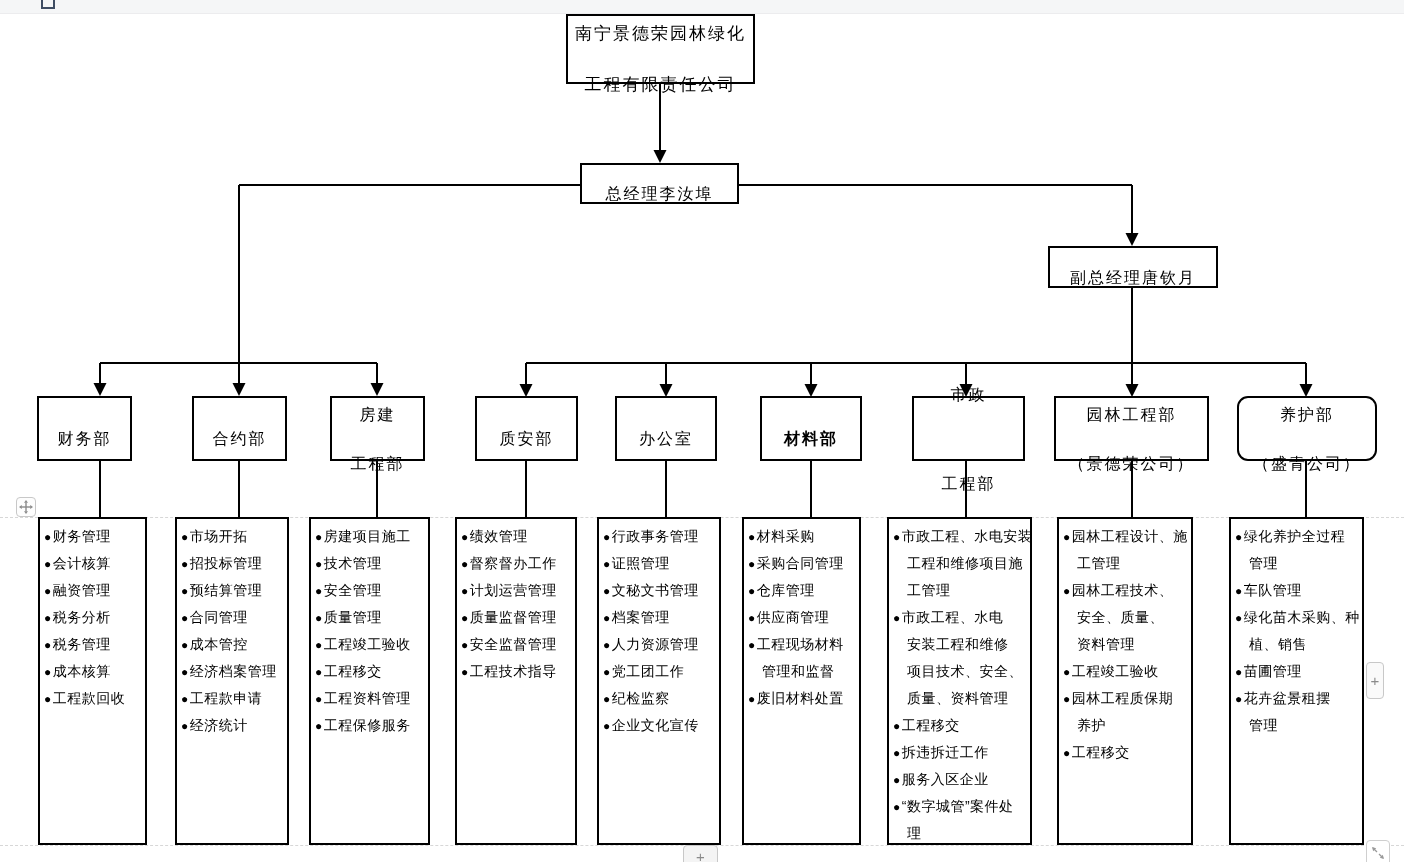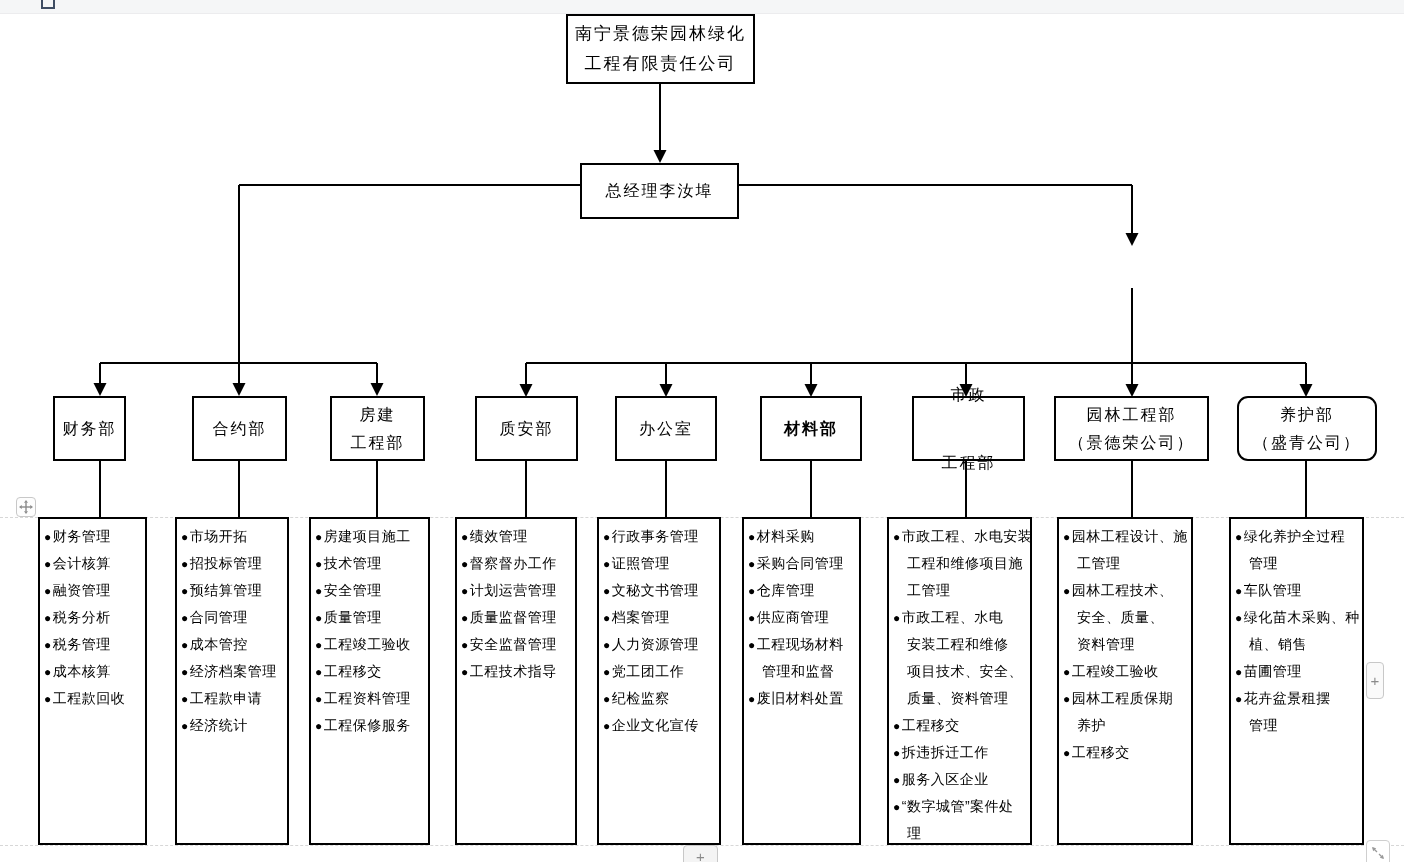--- a/index.html
+++ b/index.html
@@ -13,23 +13,23 @@
   
   .dash{position:absolute;left:0;width:1404px;height:0;border-top:1px dashed #d7d7d7;z-index:1;}
   
   #wires{position:absolute;left:0;top:0;z-index:2;}
   
   .node{
     position:absolute;background:#fff;border:2px solid #000;box-sizing:border-box;
     display:flex;flex-direction:column;align-items:center;justify-content:center;
     text-align:center;z-index:3;letter-spacing:2px;
   }
-  .node .ln{display:block;line-height:30px;white-space:nowrap;}
+  .node .ln{display:block;line-height:30px;white-space:nowrap;margin-top:21px;}
   #company-box{left:566px;top:14px;width:189px;height:70px;font-size:17px;}
-  #gm-box{left:580px;top:163px;width:159px;height:56px;font-size:16px;}
+  #gm-box{left:580px;top:163px;width:159px;height:41px;font-size:16px;}
   #deputy-box{left:1048px;top:246px;width:170px;height:42px;font-size:16px;}
   .dept-box{top:396px;height:65px;font-size:16px;}
   .dept-box .ln{line-height:28px;}
   .list-box{
     position:absolute;top:517px;height:328px;background:#fff;border:2px solid #000;
     box-sizing:border-box;z-index:3;padding:4px 0 0 4px;overflow:hidden;
   }
   .duty-line{height:27px;display:flex;align-items:center;white-space:nowrap;font-size:14px;letter-spacing:0.5px;}
   .duty-line .bullet{font-size:12px;margin-right:1px;line-height:1;}
   .duty-line.cont{padding-left:14px;}
@@ -85,24 +85,27 @@
 
   <div class="node" id="company-box">
     <span class="ln">南宁景德荣园林绿化</span>
     <span class="ln">工程有限责任公司</span>
   </div>
 
   <div class="node" id="gm-box">
     <span class="ln">总经理李汝埠</span>
   </div>
 
+  <div class="node" id="deputy-box">
+    <span class="ln">副总经理唐钦月</span>
+  </div>
 
   <div id="departments">
   <div>
-    <div class="node dept-box" style="left: 53px; width: 73px;">
+    <div class="node dept-box" style="left: 37px; width: 95px;">
           <span class="ln">财务部</span>
         </div>
     <div class="list-box" style="left: 38px; width: 109px;">
           <div class="duty-line">
             <span class="bullet">●</span>
             <span>财务管理</span>
           </div>
           <div class="duty-line">
             <span class="bullet">●</span>
             <span>会计核算</span>

